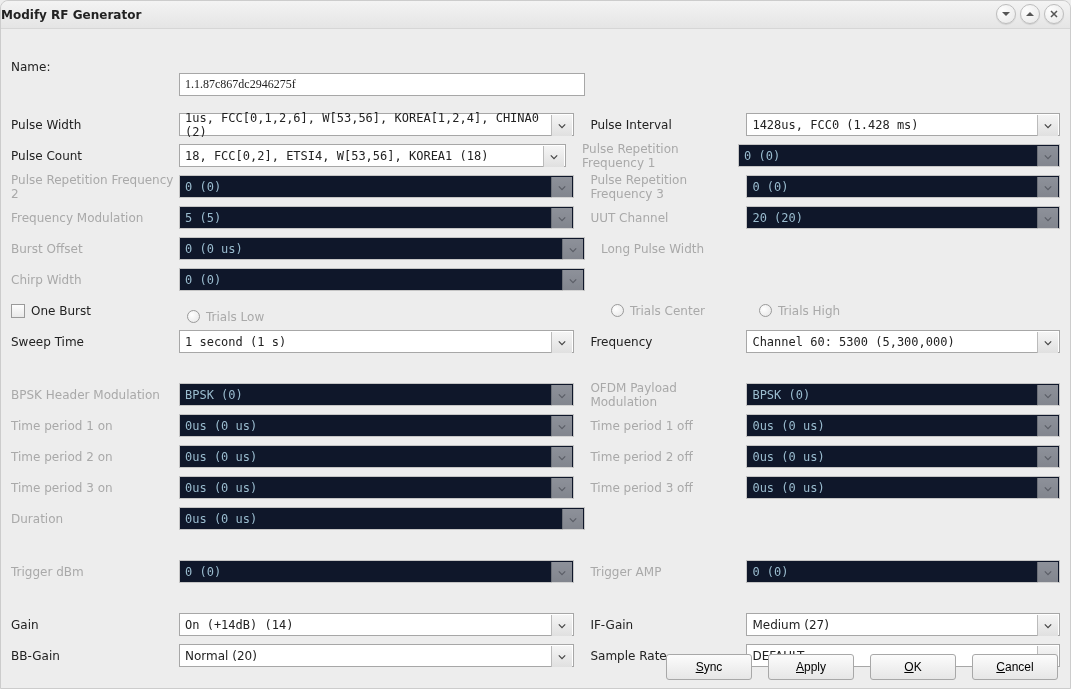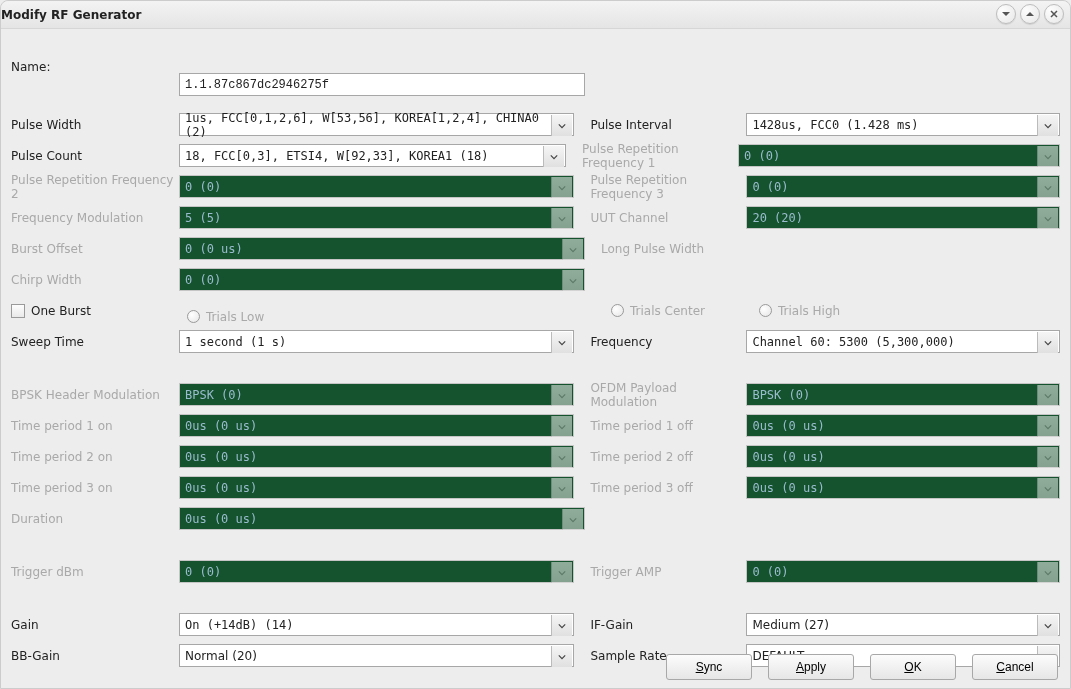--- a/index.html
+++ b/index.html
@@ -16,27 +16,27 @@
 .row { display: flex; align-items: center; min-height: 29px; }
 .lbl { width: 168px; flex-shrink: 0; padding-left: 0; }
 .miniw { flex: 0 0 408px; margin-top: 12px; }
 .field { width: 406px; position: relative; }
 .field2 { width: 322px; position: relative; }
 .gap2 { width: 16px; flex-shrink: 0; }
 .lbl2 { width: 156px; flex-shrink: 0; }
 .wide { display: flex; flex: 1; align-items: center; }
 
 .txt, .cbox { width: 100%; height: 23px; background: #fff; border: 1px solid #a7a7a7; font-family: inherit; font-size: 12px; padding: 0 5px; color: #222; font-family: "DejaVu Sans Mono","Courier New",monospace; }
-.txt { font-family: Liberation Mono, monospace; margin-top: 36px; }
+.txt { font-family: Liberation Serif, serif; margin-top: 36px; }
 .cbox { display: flex; align-items: center; position: relative; padding-right: 24px; font-family: "DejaVu Sans Mono","Courier New",monospace; }
 .droparr { position: absolute; right: 1px; top: 1px; width: 21px; height: 21px; background: linear-gradient(#f5f5f5,#e0e0e0); border-left: 1px solid #bbb; display: flex; align-items: center; justify-content: center; }
 .droparr svg { width: 8px; height: 8px; }
 
 .disabled .lbl, .disabled .lbl2 { color: #a9a9a9; }
-.disabled .txt, .disabled .cbox { color: #9abccf; border-color: #c5c5c5; background: #14532d; }
+.disabled .txt, .disabled .cbox { color: #9abccf; border-color: #c5c5c5; background: #0f172a; }
 .disabled .droparr { opacity: .55; }
 
 .sp { height: 10px; }
 .sp2 { height: 20px; }
 
 .check { width: 14px; height: 14px; border: 1px solid #9a9a9a; background: linear-gradient(#fdfdfd,#e9e9e9); margin-right: 6px; display: inline-block; vertical-align: middle; }
 .radio { width: 13px; height: 13px; border: 1px solid #9a9a9a; border-radius: 50%; background: radial-gradient(circle at 35% 35%,#fff,#e5e5e5); margin-right: 6px; display: inline-block; vertical-align: middle; }
 .radlbl { display: inline-flex; align-items: center; color: #a9a9a9; }
 
 .footer { position: absolute; bottom: 8px; right: 12px; display: flex; gap: 16px; }
@@ -102,21 +102,21 @@
               </svg>
             </div>
           </div>
         </div>
     </div>
 
     <div class="row">
       <div class="lbl">Pulse Count</div>
       <div class="field">
           <div class="cbox">
-            <span>18, FCC[0,3], ETSI4, W[92,33], KOREA1 (18)</span>
+            <span>18, FCC[0,2], ETSI4, W[53,56], KOREA1 (18)</span>
             <div class="droparr">
               <svg viewBox="0 0 10 10">
                 <path d="M1 3l4 4 4-4" fill="none" stroke="#444" stroke-width="1.5"></path>
               </svg>
             </div>
           </div>
         </div>
       <div class="gap2"></div>
       <div class="wide disabled">
         <div class="lbl2">Pulse Repetition Frequency 1</div>

